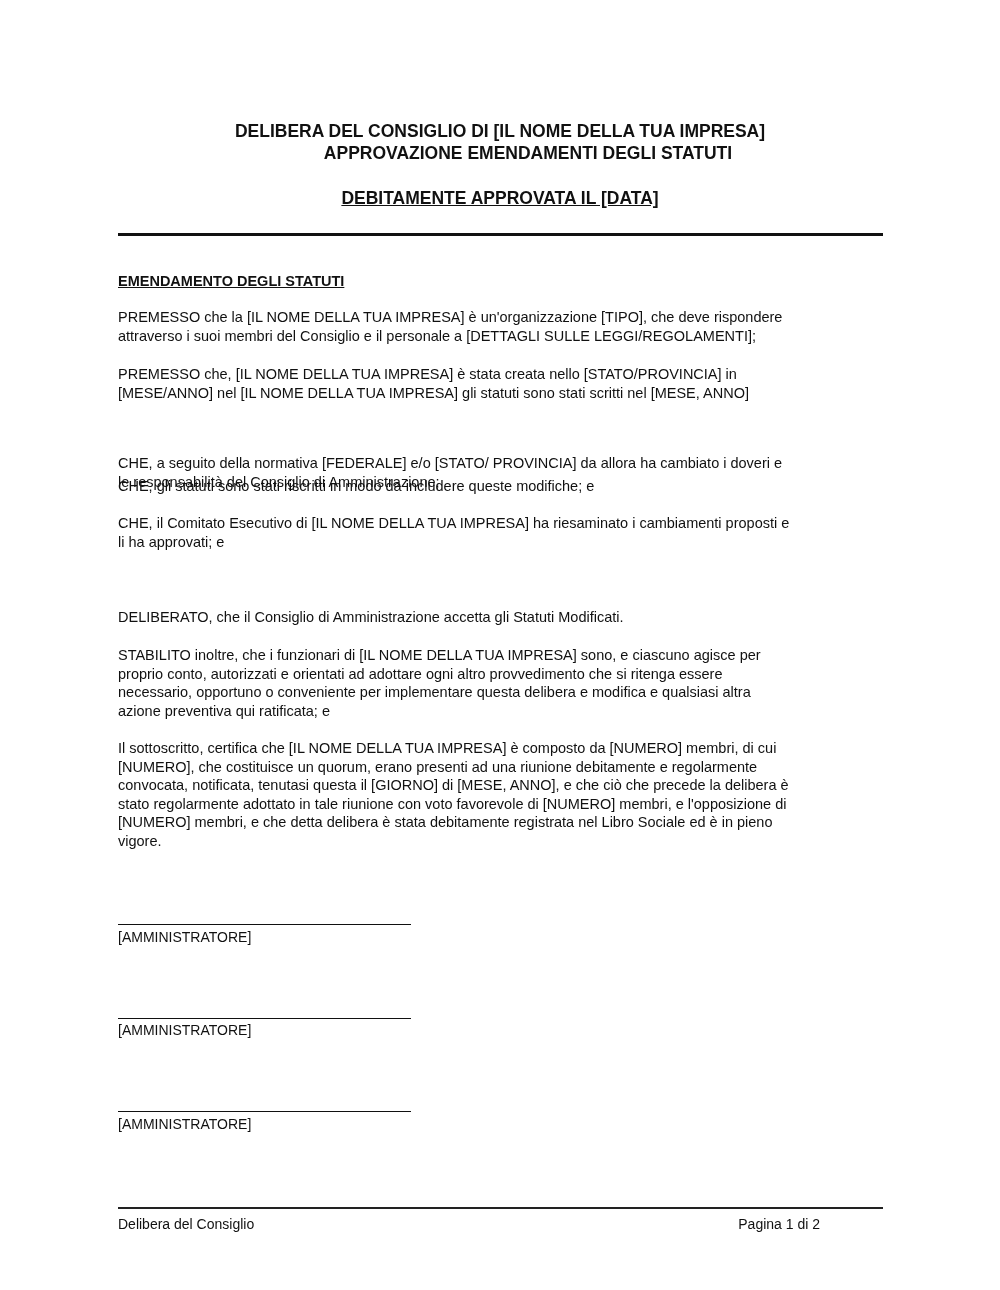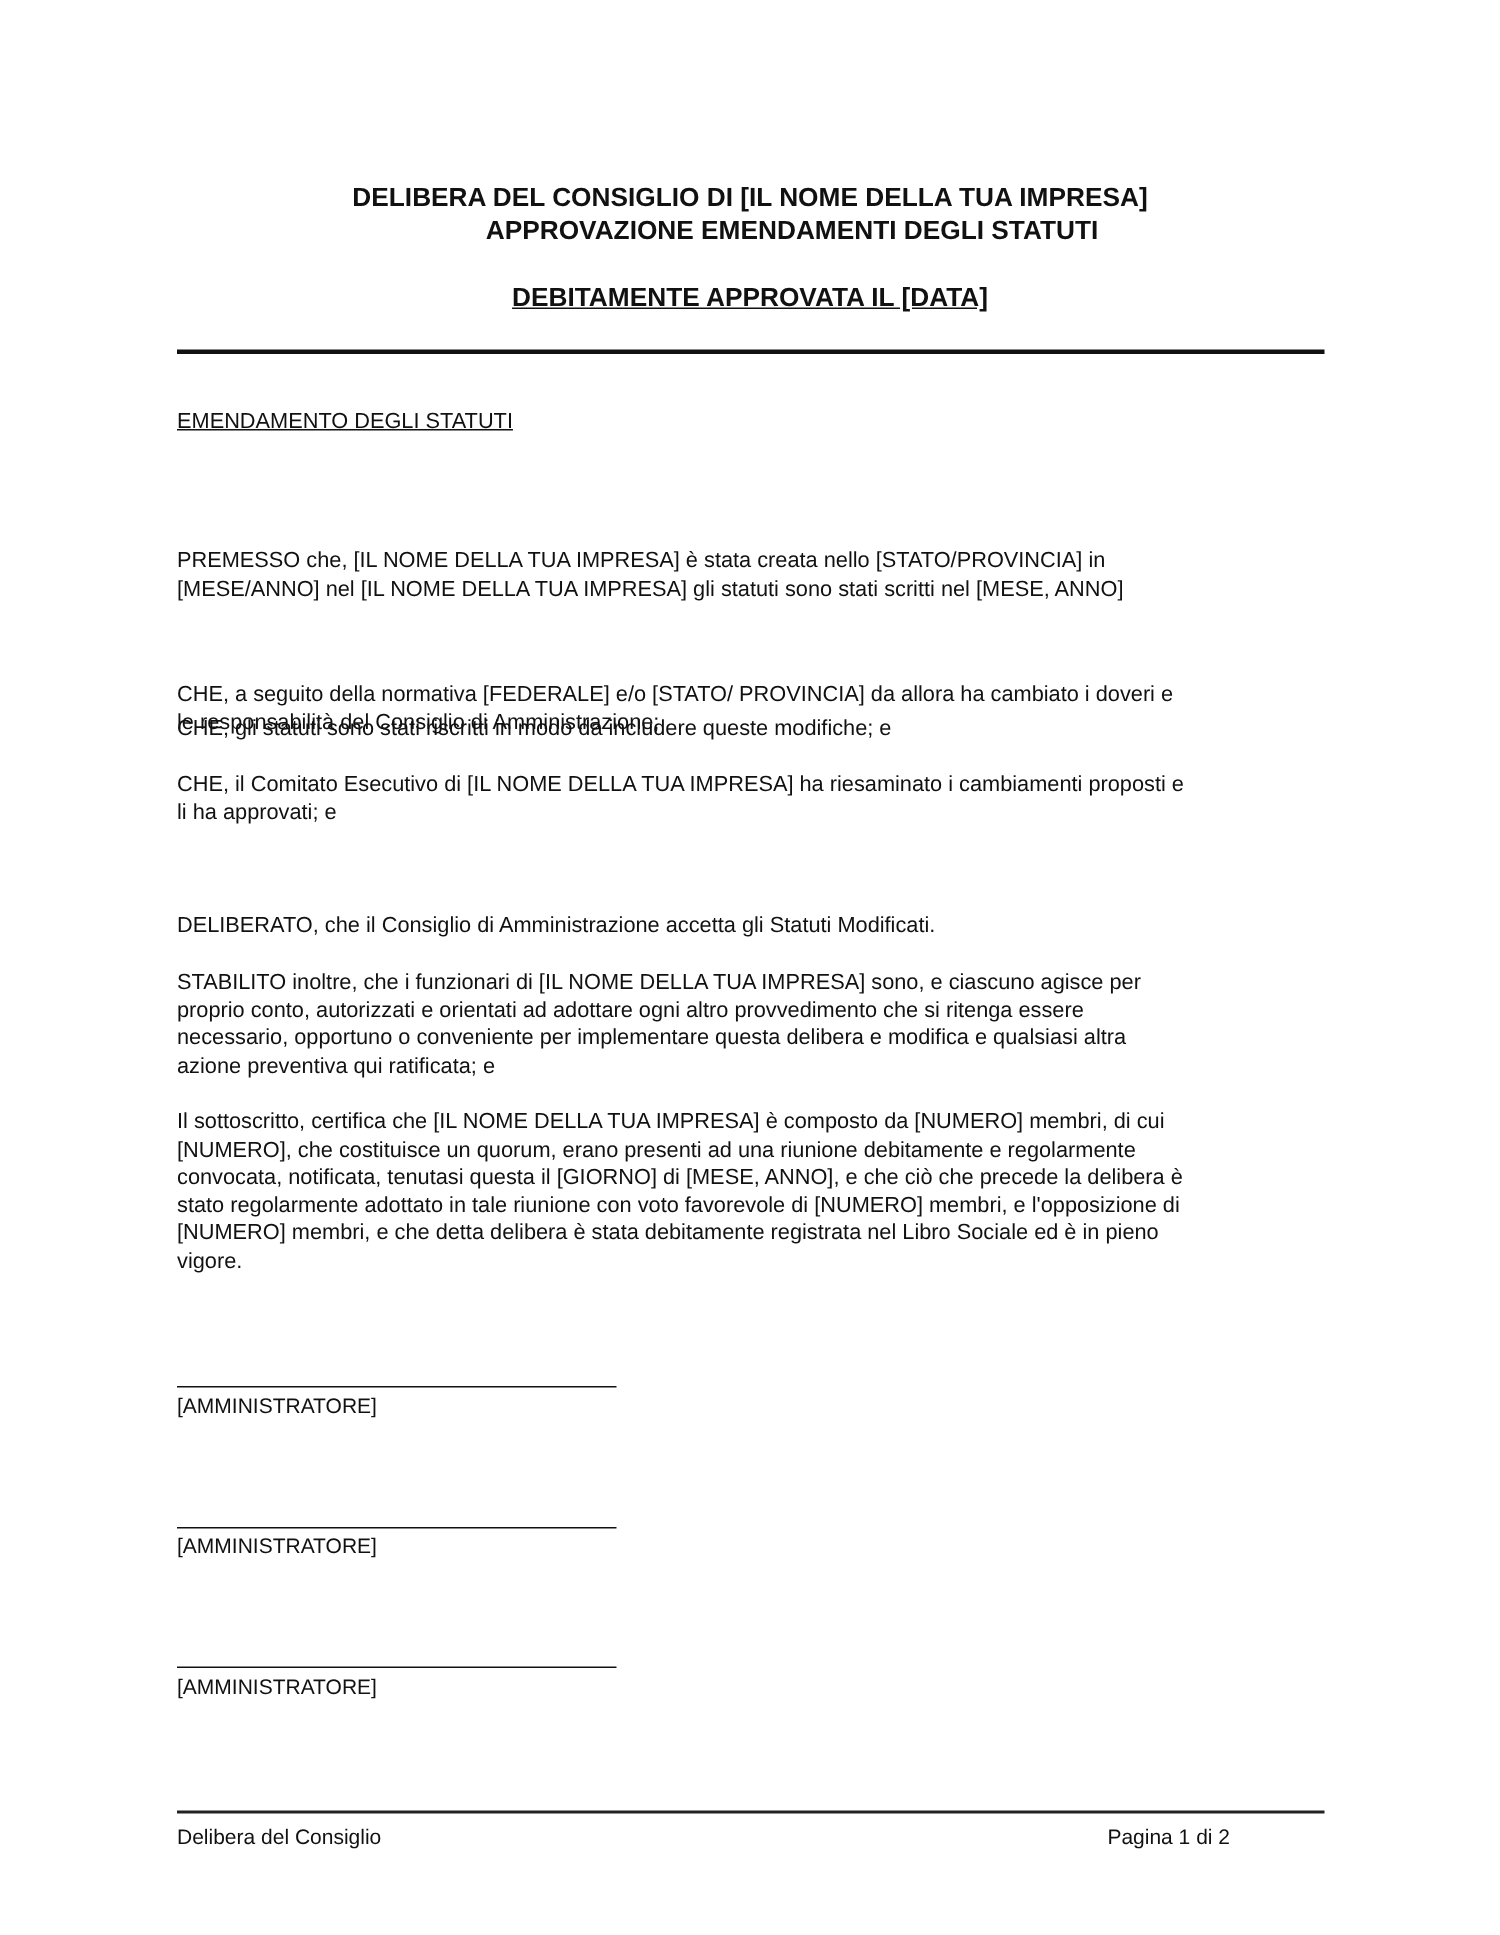--- a/index.html
+++ b/index.html
@@ -5,41 +5,43 @@
   html, body { margin: 0; padding: 0; background: #ffffff; }
   body { width: 1000px; height: 1290px; position: relative; overflow: hidden;
          font-family: "Liberation Sans", sans-serif; color: #111; }
   .page { position: absolute; left: 0; top: 0; width: 928px; height: 1290px; }
   .title { position: absolute; left: 0; width: 1000px; text-align: center;
            font-weight: bold; font-size: 17.5px; letter-spacing: 0; line-height: 22px; }
   .t1 { top: 120px; }
   .t2 { top: 142px; padding-left: 28px; }
   .t3 { top: 187px; text-decoration: underline; }
   .rule-top { position: absolute; left: 118px; width: 765px; top: 233px; height: 3px; background: #111; }
-  .section-heading { position: absolute; left: 118px; top: 272px; font-weight: normal; font-size: 14.5px;
+  .section-heading { position: absolute; left: 118px; top: 272px; font-weight: bold; font-size: 14.5px;
                      text-decoration: underline; line-height: 18px; }
   .para { position: absolute; left: 118px; width: 770px; font-size: 14.5px; line-height: 18.6px; white-space: pre-line; }
   .sig-line { position: absolute; left: 118px; width: 293px; height: 1px; background: #111; }
   .sig-label { position: absolute; left: 118px; font-size: 14px; line-height: 18px; }
   .rule-bottom { position: absolute; left: 118px; width: 765px; top: 1207px; height: 2px; background: #222; }
   .footer-left { position: absolute; left: 118px; top: 1215px; font-size: 14px; line-height: 18px; }
   .footer-right { position: absolute; right: 108px; top: 1215px; font-size: 14px; line-height: 18px; text-align: right; }
 </style>
 </head>
 <body>
 
 <div class="page">
   <div class="title t1">DELIBERA DEL CONSIGLIO DI [IL NOME DELLA TUA IMPRESA]</div>
   <div class="title t2">APPROVAZIONE EMENDAMENTI DEGLI STATUTI</div>
   <div class="title t3">DEBITAMENTE APPROVATA IL [DATA]</div>
 
   <div class="rule-top"></div>
 
   <div class="section-heading">EMENDAMENTO DEGLI STATUTI</div>
 
+  <div class="para" style="top:308px;">PREMESSO che la [IL NOME DELLA TUA IMPRESA] è un'organizzazione [TIPO], che deve rispondere
+attraverso i suoi membri del Consiglio e il personale a [DETTAGLI SULLE LEGGI/REGOLAMENTI];</div>
   <div class="para" style="top:365px;">PREMESSO che, [IL NOME DELLA TUA IMPRESA] è stata creata nello [STATO/PROVINCIA] in
 [MESE/ANNO] nel [IL NOME DELLA TUA IMPRESA] gli statuti sono stati scritti nel [MESE, ANNO]</div>
   <div class="para" style="top:421px;margin-top:33px;">CHE, a seguito della normativa [FEDERALE] e/o [STATO/ PROVINCIA]  da allora ha cambiato i doveri e
 le responsabilità del Consiglio di Amministrazione;</div>
   <div class="para" style="top:477px;">CHE, gli statuti sono stati riscritti in modo da includere queste modifiche; e</div>
   <div class="para" style="top:514px;">CHE, il Comitato Esecutivo di [IL NOME DELLA TUA IMPRESA] ha riesaminato i cambiamenti proposti e
 li ha approvati; e</div>
   <div class="para" style="top:608px;">DELIBERATO, che il Consiglio di Amministrazione accetta gli Statuti Modificati.</div>
   <div class="para" style="top:646px;">STABILITO inoltre, che i funzionari di [IL NOME DELLA TUA IMPRESA] sono, e ciascuno agisce per
 proprio conto, autorizzati e orientati ad adottare ogni altro provvedimento che si ritenga essere

